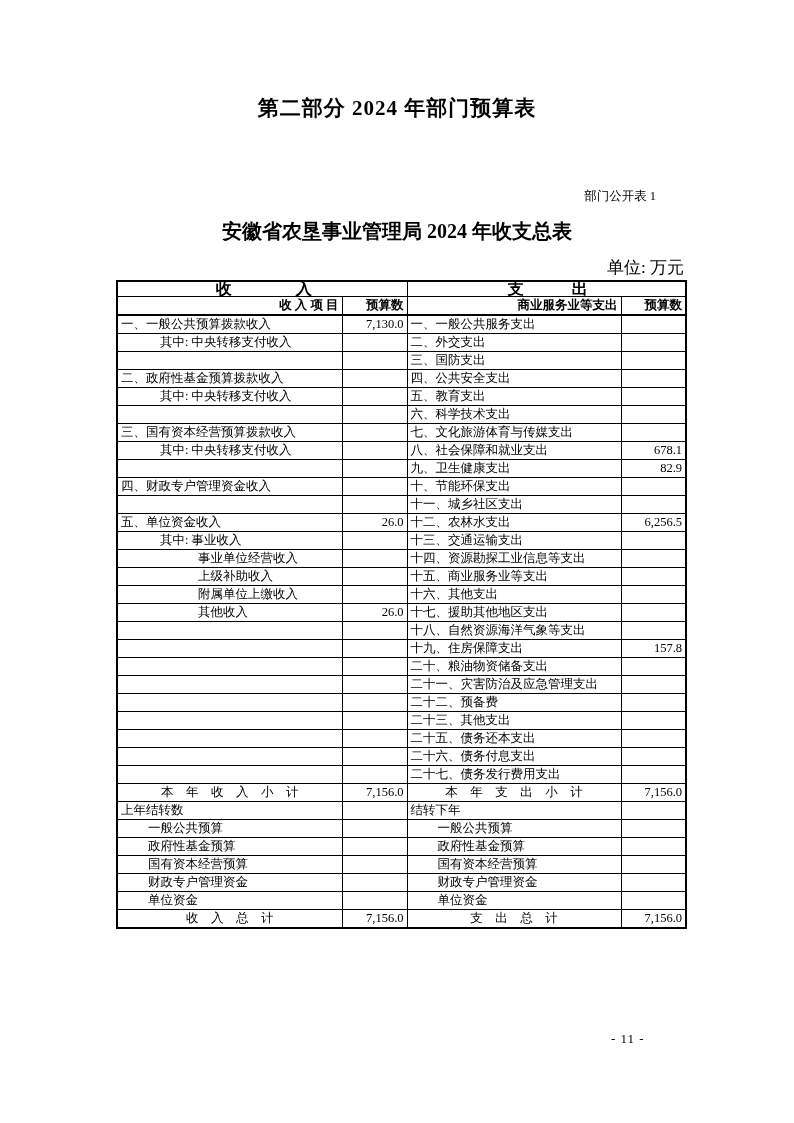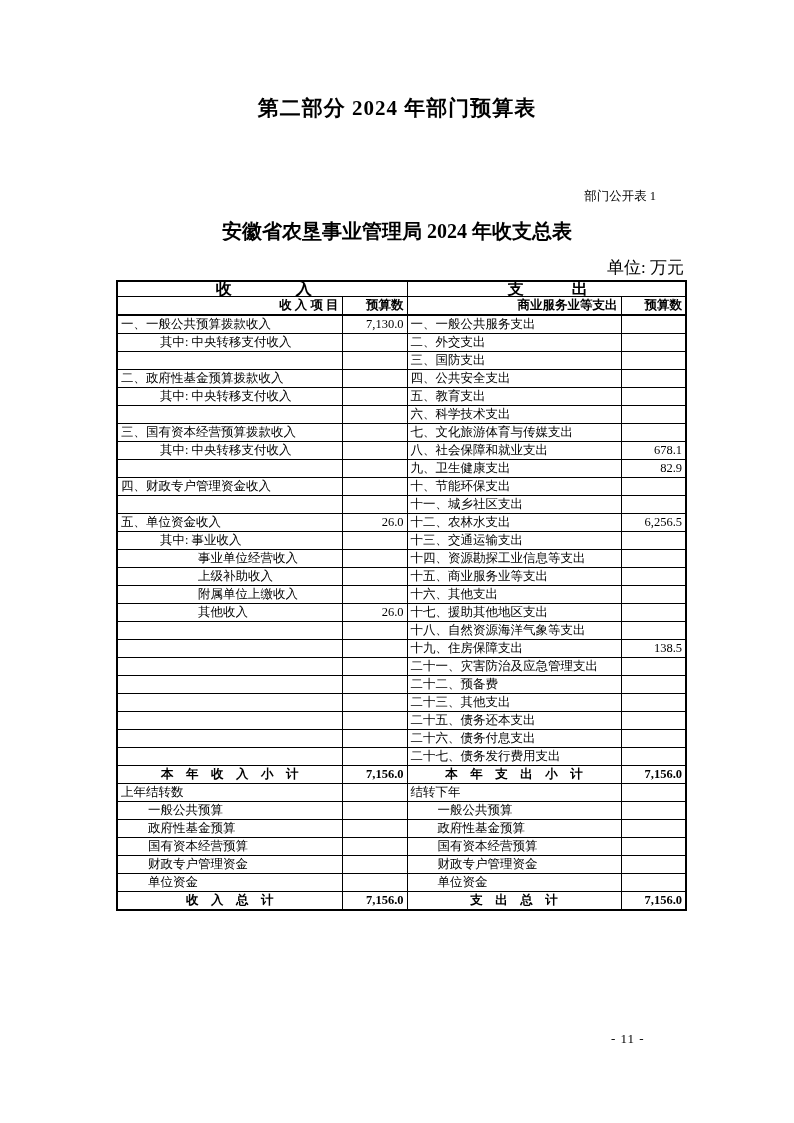--- a/index.html
+++ b/index.html
@@ -46,21 +46,21 @@
   }
   .budget-table tr.h2 th{
     font-weight:bold;text-align:right;
     border-bottom:2px solid #000;
   }
   .budget-table td.val{text-align:right;}
   .budget-table td.item{text-align:left;}
   .budget-table td.ind1{padding-left:30px;}
   .budget-table td.ind2{padding-left:42px;}
   .budget-table td.ind3{padding-left:80px;}
-  .budget-table tr.total td{font-weight:bold;}
+  .budget-table tr.total td{font-weight:normal;}
   .budget-table tr.total td.item{text-align:center;}
   .page-number{
     position:absolute;top:1031px;left:611px;
     font-size:13px;letter-spacing:1px;
   }
 </style>
 </head>
 <body>
 
 <div class="page">
@@ -198,21 +198,27 @@
         <tr>
           <td class="item"></td>
           <td class="val"></td>
           <td class="item">十八、自然资源海洋气象等支出</td>
           <td class="val"></td>
         </tr>
         <tr>
           <td class="item"></td>
           <td class="val"></td>
           <td class="item">十九、住房保障支出</td>
-          <td class="val">138.5</td>
+          <td class="val">157.8</td>
+        </tr>
+        <tr>
+          <td class="item"></td>
+          <td class="val"></td>
+          <td class="item">二十、粮油物资储备支出</td>
+          <td class="val"></td>
         </tr>
         <tr>
           <td class="item"></td>
           <td class="val"></td>
           <td class="item">二十一、灾害防治及应急管理支出</td>
           <td class="val"></td>
         </tr>
         <tr>
           <td class="item"></td>
           <td class="val"></td>

